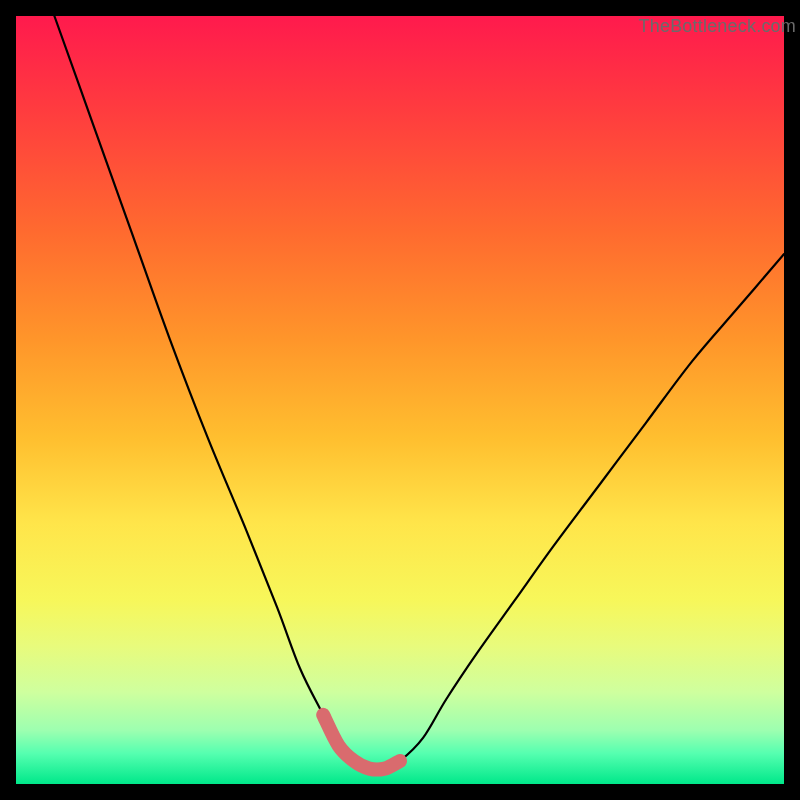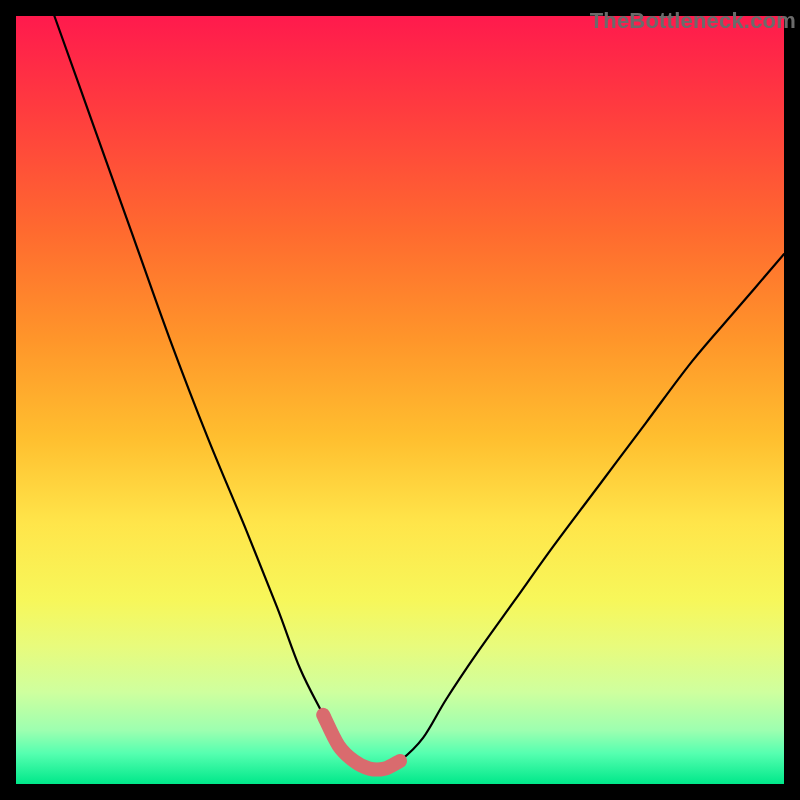--- a/index.html
+++ b/index.html
@@ -43,25 +43,25 @@
       #f7f75a 76%,
       #e8fb7c 82%,
       #cfff9e 88%,
       #9dffb0 93%,
       #56ffb0 96%,
       #00e88a 100%
     );
   }
   .watermark {
     position: absolute;
-    top: 8px;
+    top: 16px;
     right: 4px;
     color: #6b6b6b;
-    font-size: 22px;
-    font-weight: 700;
+    font-size: 18px;
+    font-weight: 400;
     letter-spacing: 0.2px;
     user-select: none;
   }
   svg.curve {
     position: absolute;
     left: 0;
     top: 0;
     width: 768px;
     height: 768px;
     overflow: visible;

